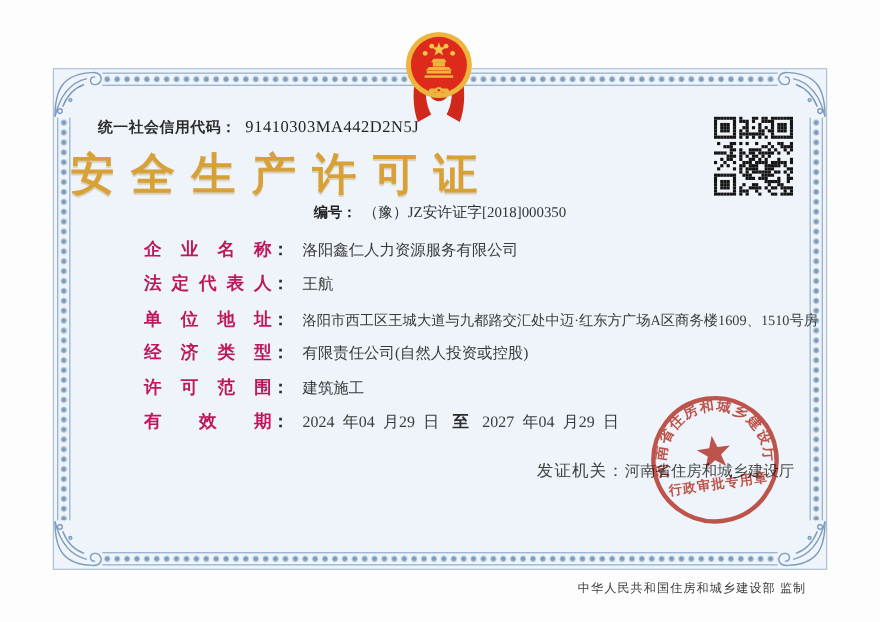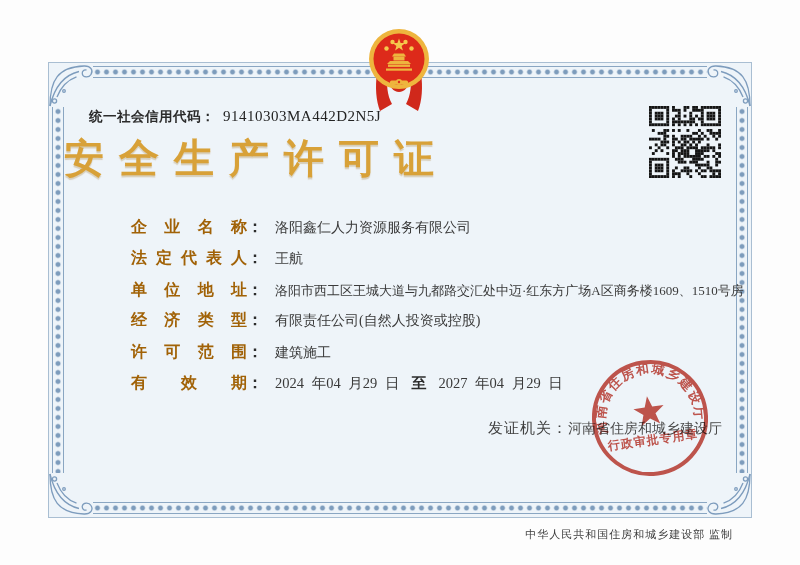--- a/index.html
+++ b/index.html
@@ -43,21 +43,21 @@
            font-size:40px; font-weight:bold; color:#d8a138; letter-spacing:15px; text-indent:15px;
            text-shadow:0 2px 1px rgba(158,108,22,.28); }
 
   .serial { position:absolute; left:0; top:121px; width:100%; text-align:center; white-space:nowrap; }
   .serial .lab { font-weight:bold; font-size:13px; color:#222; }
   .serial .val { font-family:"Liberation Serif", serif; font-size:13.5px; color:#333; margin-left:6px; }
 
   .rows { position:absolute; left:82px; top:0; right:20px; }
   .frow { position:absolute; white-space:nowrap; }
   .flabel { display:inline-block; width:116px; text-align:justify; text-align-last:justify;
-            font-weight:bold; font-size:16px; color:#a16207; }
+            font-weight:bold; font-size:16px; color:#be185d; }
   .fcolon { font-weight:bold; font-size:16px; color:#2b2b2b; }
   .fval { font-family:"Liberation Serif", serif; font-size:14px; color:#3a3a3a; margin-left:12px; }
   .fval-small { font-size:13px; }
   .vdate { font-family:"Liberation Serif", serif; font-size:14.5px; color:#3a3a3a; word-spacing:4px; }
   .vsep { font-weight:bold; font-size:15px; color:#2b2b2b; margin:0 12px; font-family:"Liberation Sans", sans-serif; }
 
   .issuer-row { position:absolute; white-space:nowrap; }
   .issuer-row .lab { font-weight:normal; font-size:15px; color:#404040; letter-spacing:1px; }
   .issuer-row .val { font-family:"Liberation Serif", serif; font-size:14px; color:#4a4a4a; }
   .spread { word-spacing:16px; }
@@ -135,20 +135,23 @@
         <circle cx="42" cy="59" r="1.2" fill="#dd2a1a"></circle>
       </svg>
     </div>
 
     <div class="credit">
       <span class="lab">统一社会信用代码：</span><span class="val">91410303MA442D2N5J</span>
     </div>
 
     <div class="title">安全生产许可证</div>
 
+    <div class="serial">
+      <span class="lab">编号：</span><span class="val">（豫）JZ安许证字[2018]000350</span>
+    </div>
 
     <div class="rows">
       <div class="frow" style="top:154px">
         <span class="flabel">企业名称</span><span class="fcolon">：</span><span class="fval">洛阳鑫仁人力资源服务有限公司</span>
       </div>
       <div class="frow" style="top:185px">
         <span class="flabel">法定代表人</span><span class="fcolon">：</span><span class="fval">王航</span>
       </div>
       <div class="frow" style="top:217px">
         <span class="flabel">单位地址</span><span class="fcolon">：</span><span class="fval fval-small">洛阳市西工区王城大道与九都路交汇处中迈·红东方广场A区商务楼1609、1510号房</span>

